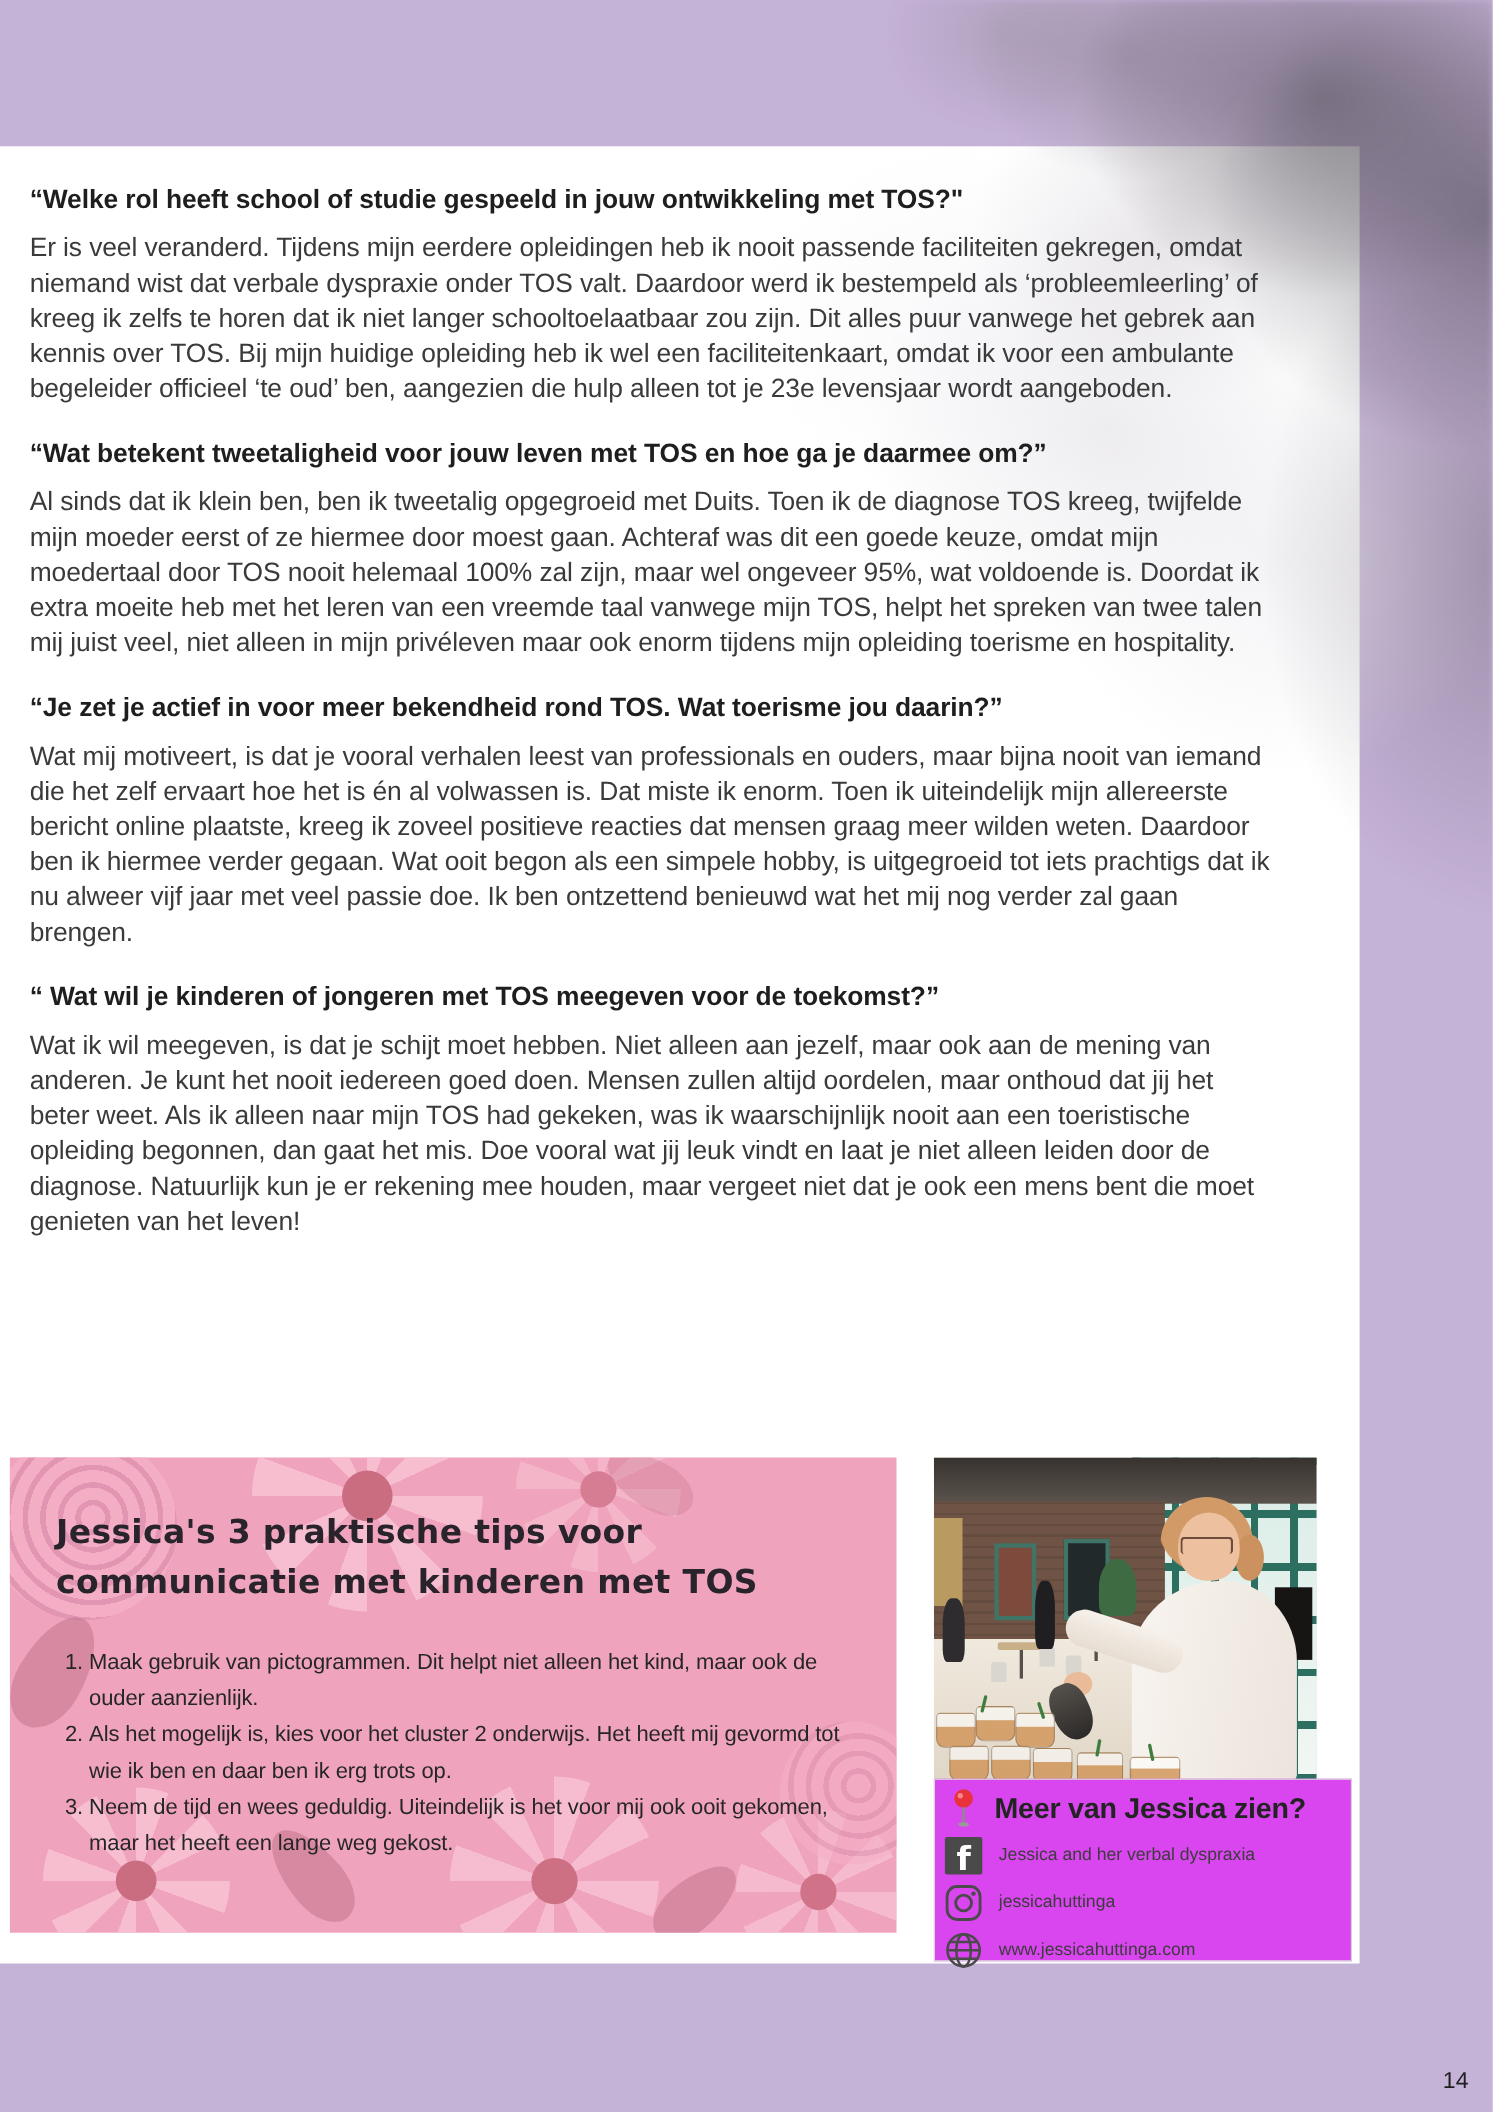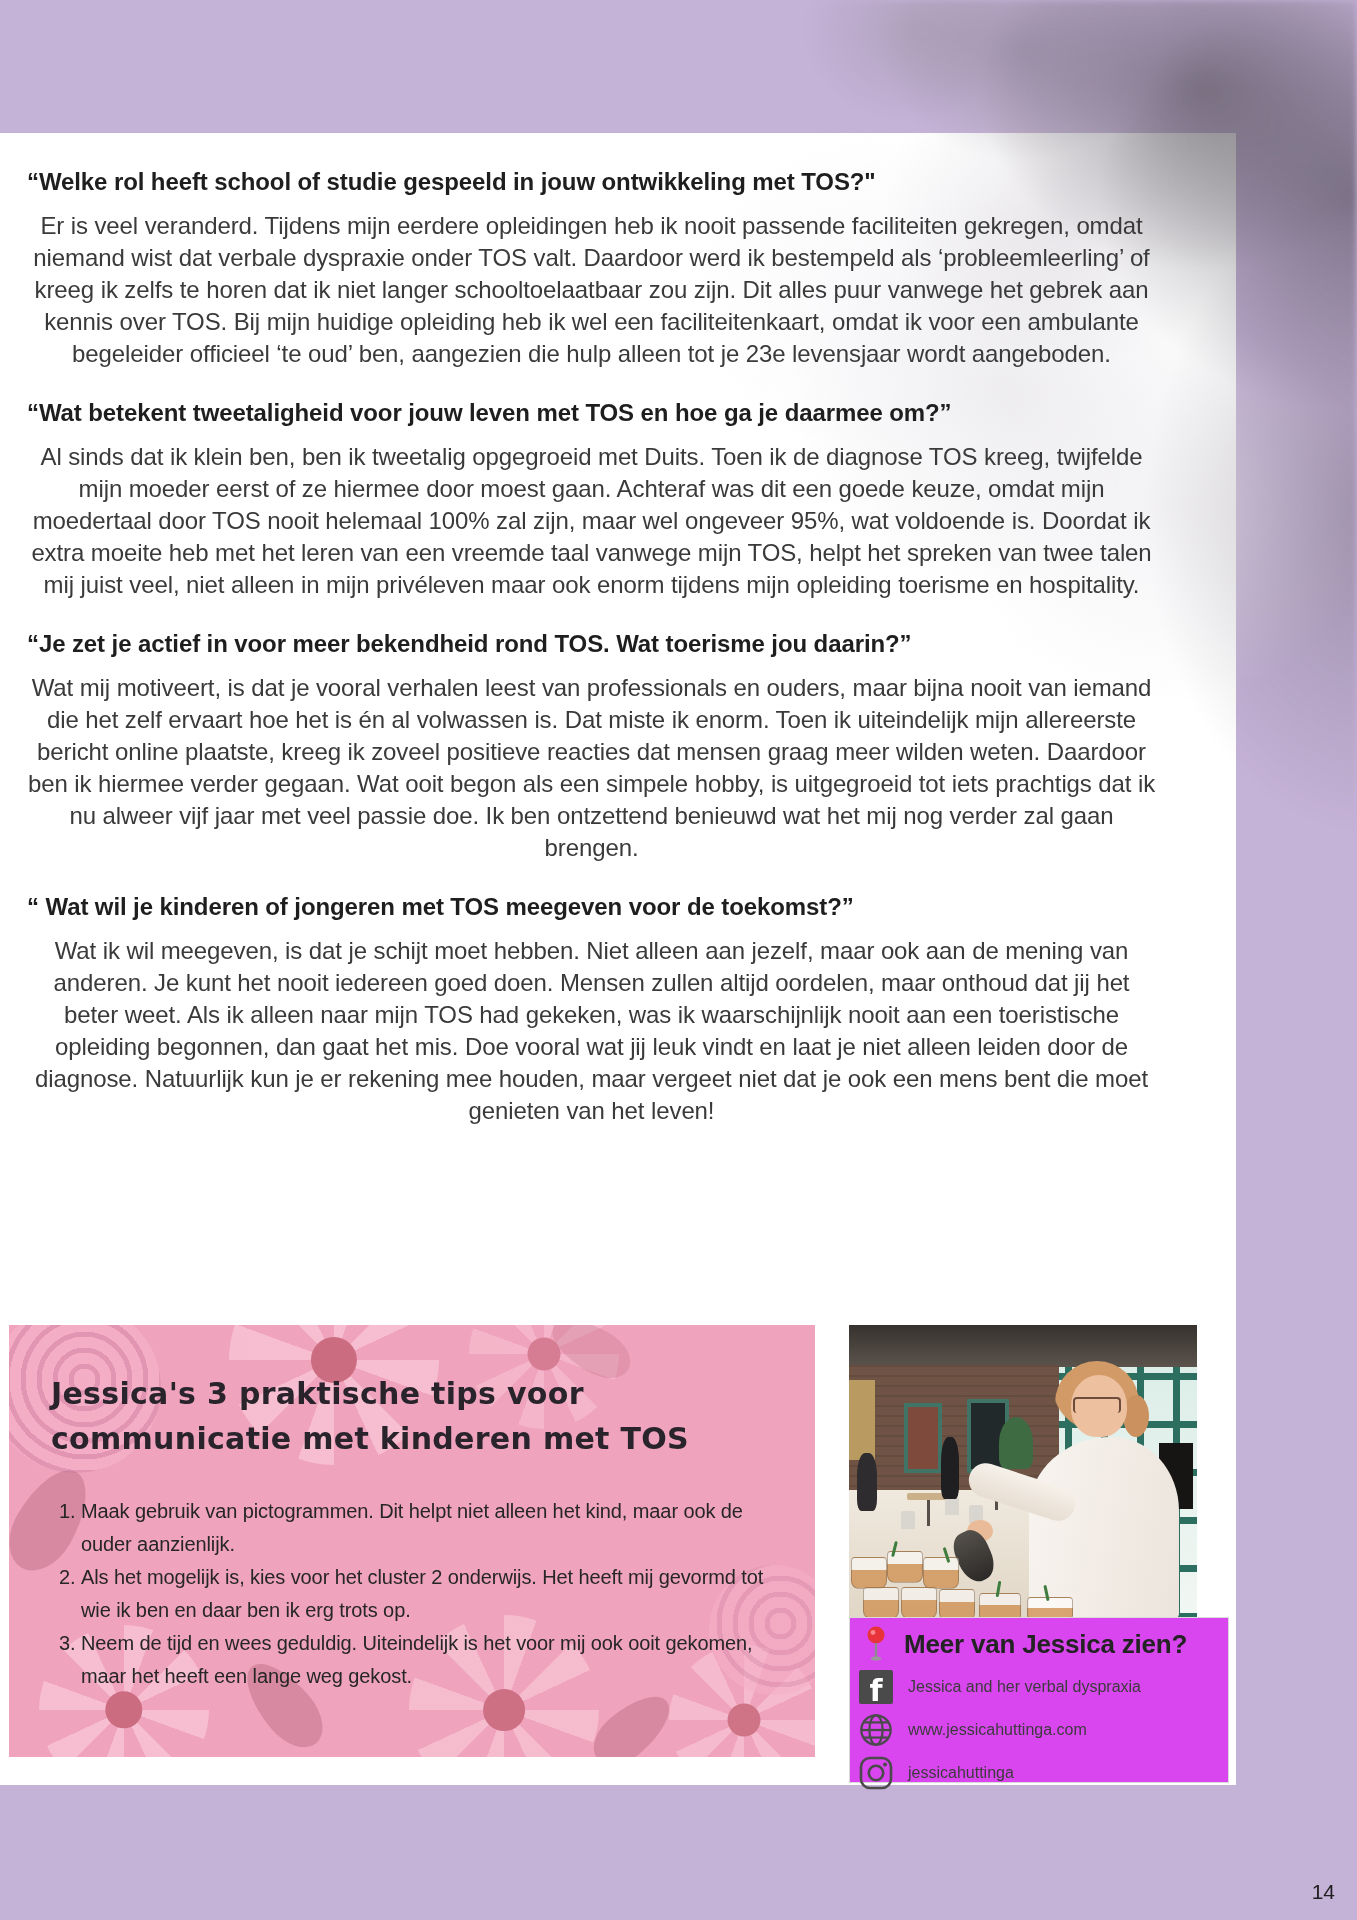--- a/index.html
+++ b/index.html
@@ -29,21 +29,21 @@
   }
   .content{
     position:absolute;left:0;top:133px;width:1236px;height:1652px;z-index:2;
     box-sizing:border-box;padding:6px 80px 0 27px;
   }
   .content h2{
     margin:26px 0 12px 0;font-size:24px;line-height:33px;font-weight:bold;
     color:#1e1e1e;letter-spacing:-0.1px;
   }
   .content p{
-    margin:0 0 8px 0;font-size:24px;line-height:32px;color:#3a3a3a;letter-spacing:-0.1px;text-align:center;
+    margin:0 0 8px 0;font-size:24px;line-height:32px;color:#3a3a3a;letter-spacing:-0.1px;
   }
   
   .tips-box{
     position:absolute;left:9px;top:1192px;width:806px;height:432px;
     background:#f0a3bc;overflow:hidden;z-index:3;
   }
   .flower{
     position:absolute;border-radius:50%;
     background:repeating-conic-gradient(rgba(248,198,214,.95) 0 20deg, rgba(248,198,214,0) 20deg 45deg);
   }
@@ -231,39 +231,39 @@
 
       <div class="social-row">
         <span class="icon-box">
           <span class="fb-icon">f</span>
         </span>
         <span class="label">Jessica and her verbal dyspraxia</span>
       </div>
 
       <div class="social-row">
         <span class="icon-box">
+          <svg width="36" height="36" viewBox="0 0 36 36" fill="none" stroke="#4a4a4a" stroke-width="2.6">
+            <rect x="3" y="3" width="30" height="30" rx="9"></rect>
+            <circle cx="18" cy="18" r="7.2"></circle>
+            <circle cx="27" cy="9.5" r="2" fill="#4a4a4a" stroke="none"></circle>
+          </svg>
+        </span>
+        <span class="label">jessicahuttinga</span>
+      </div>
+
+      <div class="social-row">
+        <span class="icon-box">
           <svg width="38" height="38" viewBox="0 0 38 38" fill="none" stroke="#4a4a4a" stroke-width="2.4">
             <circle cx="19" cy="19" r="15.5"></circle>
             <ellipse cx="19" cy="19" rx="7" ry="15.5"></ellipse>
             <line x1="3.5" y1="19" x2="34.5" y2="19"></line>
             <line x1="5.5" y1="11" x2="32.5" y2="11"></line>
             <line x1="5.5" y1="27" x2="32.5" y2="27"></line>
           </svg>
         </span>
         <span class="label">www.jessicahuttinga.com</span>
       </div>
-
-      <div class="social-row">
-        <span class="icon-box">
-          <svg width="36" height="36" viewBox="0 0 36 36" fill="none" stroke="#4a4a4a" stroke-width="2.6">
-            <rect x="3" y="3" width="30" height="30" rx="9"></rect>
-            <circle cx="18" cy="18" r="7.2"></circle>
-            <circle cx="27" cy="9.5" r="2" fill="#4a4a4a" stroke="none"></circle>
-          </svg>
-        </span>
-        <span class="label">jessicahuttinga</span>
-      </div>
     </div>
 
   </div>
 
   <div class="page-number">14</div>
 </div>
 
 </body></html>

